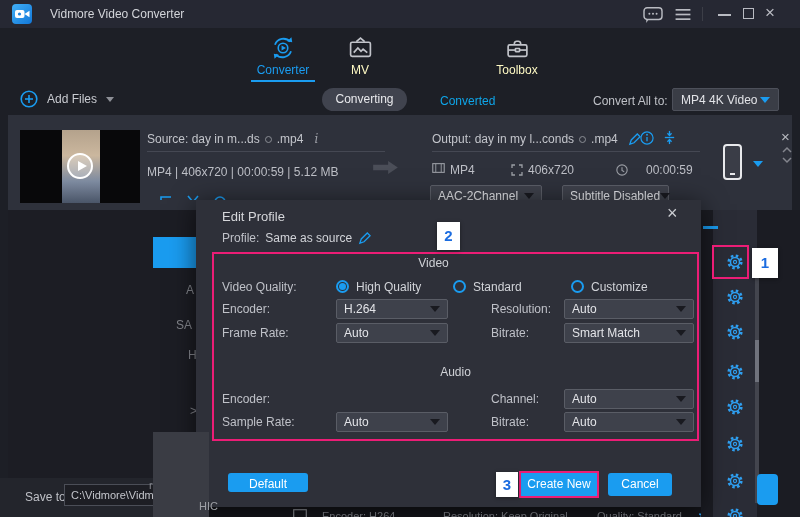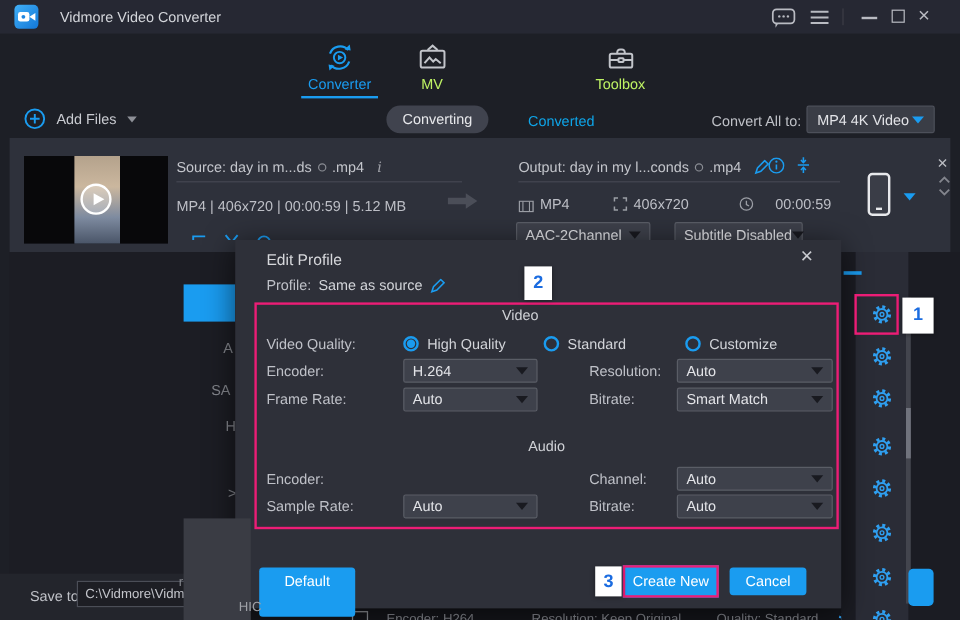--- a/index.html
+++ b/index.html
@@ -15,21 +15,21 @@
 
   
   .titlebar { left:0; top:0; width:800px; height:28px; background:#262833; }
   .appicon { left:12px; top:4px; width:20px; height:20px; border-radius:4px;
              background:linear-gradient(135deg,#41b0f7,#1277d8); }
   .apptitle { left:50px; top:7px; color:#d3d5da; font-size:12px; }
 
   
   .navtab { top:33px; width:80px; height:50px; text-align:center; cursor:pointer; }
   .navtab .ic { display:flex; justify-content:center; height:30px; align-items:center; }
-  .navtab .lb { font-size:12px; color:#bef264; }
+  .navtab .lb { font-size:12px; color:#fef9c3; }
   .navtab.active .lb { color:#1a9cf0; }
   .nav-underline { background:#1a9cf0; height:2px; }
 
   
   .pill { background:#40434e; border-radius:12px; color:#e8e9ec; text-align:center; line-height:23px; }
   .dd { position:absolute; background:#3a3d46; border:1px solid #4d505a; border-radius:2px;
         display:flex; align-items:center; justify-content:space-between; padding:0 8px;
         color:#e2e3e7; font-size:12px; }
   .caret-dn { width:0; height:0; border-left:5px solid transparent; border-right:5px solid transparent;
               border-top:6px solid #1a9cf0; }
@@ -230,21 +230,21 @@
       <g stroke="#1a9cf0" stroke-width="1.4" fill="none">
         <line x1="3" y1="8" x2="13" y2="8"></line>
         <line x1="8" y1="1" x2="8" y2="5.5"></line>
           <path d="M5.8 3.5L8 5.8l2.2-2.3"></path>
         <line x1="8" y1="15" x2="8" y2="10.5"></line>
           <path d="M5.8 12.5L8 10.2l2.2 2.3"></path>
       </g>
     </svg>
   </div>
   <div class="abs divline" style="left:432px;top:151px;width:268px"></div>
-  <div class="abs" style="left:432px;top:163px;display:flex;align-items:flex-end;gap:5px">
+  <div class="abs" style="left:432px;top:163px;display:flex;align-items:flex-start;gap:5px">
     <svg viewBox="0 0 14 11" width="13" height="10">
       <rect x="0.7" y="0.7" width="12.6" height="9.6" fill="none" stroke="#9b9ea5" stroke-width="1.2"></rect>
       <line x1="4" y1="1" x2="4" y2="10" stroke="#9b9ea5" stroke-width="1"></line>
       <line x1="10" y1="1" x2="10" y2="10" stroke="#9b9ea5" stroke-width="1"></line>
     </svg>
     <span class="meta txt">MP4</span>
   </div>
   <div class="abs" style="left:511px;top:163px;display:flex;align-items:center;gap:5px">
     <svg viewBox="0 0 12 12" width="12" height="12">
       <g fill="none" stroke="#9b9ea5" stroke-width="1.3">
@@ -419,21 +419,21 @@
     <div class="ddl" style="left:140px;top:212px;width:112px">
       <span class="txt">Auto</span>
       <span class="caret-dk"></span>
     </div>
     <div class="d-abs flabel txt" style="left:295px;top:215px">Bitrate:</div>
     <div class="ddl" style="left:368px;top:212px;width:130px">
       <span class="txt">Auto</span>
       <span class="caret-dk"></span>
     </div>
 
-    <div class="btn" style="left:20px;top:273px;width:80px;height:41px;line-height:23px">
+    <div class="btn" style="left:32px;top:273px;width:80px;height:19px;line-height:23px">
       <span>Default</span>
     </div>
     <div class="stepbox" style="left:300px;top:272px;width:22px;height:25px;line-height:25px">3</div>
     <div class="btn" style="left:323px;top:271px;width:80px;height:27px;line-height:23px;border:2px solid #ec1d76;border-radius:0">
       <span>Create New</span>
     </div>
     <div class="btn" style="left:412px;top:273px;width:64px;height:23px;line-height:23px">
       <span>Cancel</span>
     </div>
   </div>

